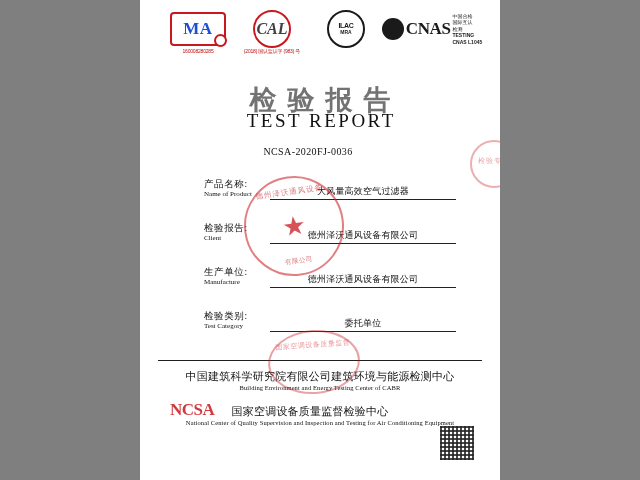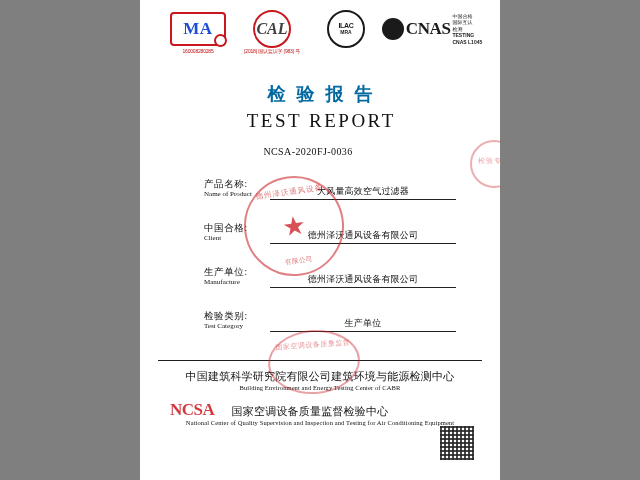--- a/index.html
+++ b/index.html
@@ -150,24 +150,24 @@
   .cnas-col .bold { font-weight: bold; }
 
   
   .title-cn {
     position: absolute;
     top: 82px;
     left: 0;
     width: 360px;
     text-align: center;
     font-family: "Liberation Serif", serif;
-    font-size: 18px;
+    font-size: 27px;
     letter-spacing: 11px;
     text-indent: 11px;
-    color: #0369a1;
+    color: #737373;
     font-weight: bold;
   }
   .title-en {
     position: absolute;
     top: 110px;
     left: 0;
     width: 360px;
     text-align: center;
     font-family: "Liberation Serif", serif;
     font-size: 19px;
@@ -442,37 +442,37 @@
     <div class="fields">
 
       <div class="field">
         <div class="lbl-cn">产品名称:</div>
         <div class="lbl-en">Name of Product</div>
         <div class="val">大风量高效空气过滤器</div>
         <div class="line"></div>
       </div>
 
       <div class="field">
-        <div class="lbl-cn">中国合格:</div>
+        <div class="lbl-cn">检验报告:</div>
         <div class="lbl-en">Client</div>
         <div class="val">德州泽沃通风设备有限公司</div>
         <div class="line"></div>
       </div>
 
       <div class="field">
         <div class="lbl-cn">生产单位:</div>
         <div class="lbl-en">Manufacture</div>
         <div class="val">德州泽沃通风设备有限公司</div>
         <div class="line"></div>
       </div>
 
       <div class="field">
         <div class="lbl-cn">检验类别:</div>
         <div class="lbl-en">Test Category</div>
-        <div class="val">生产单位</div>
+        <div class="val">委托单位</div>
         <div class="line"></div>
       </div>
 
     </div>
 
     <div class="footer">
       <div class="footer-rule"></div>
       <div class="f-cn f1">中国建筑科学研究院有限公司建筑环境与能源检测中心</div>
       <div class="f-en f2">Building Environment and Energy Testing Center of CABR</div>
       <div class="f-cn f3">国家空调设备质量监督检验中心</div>

